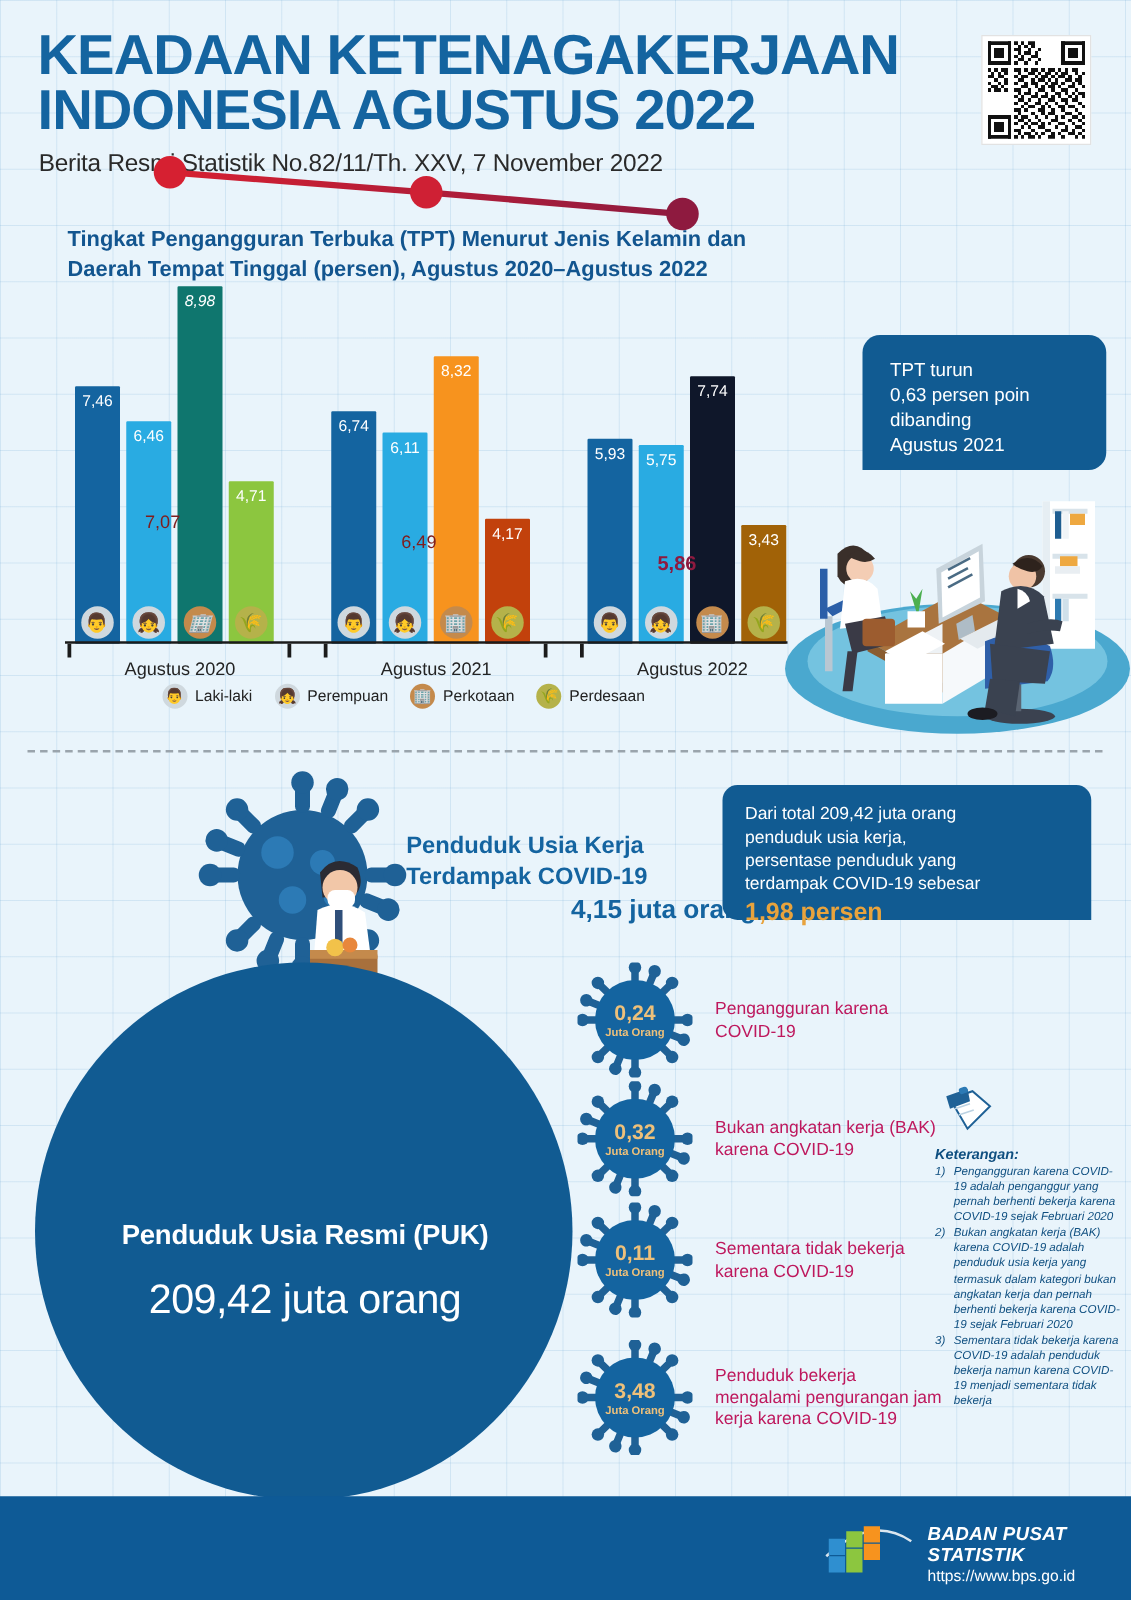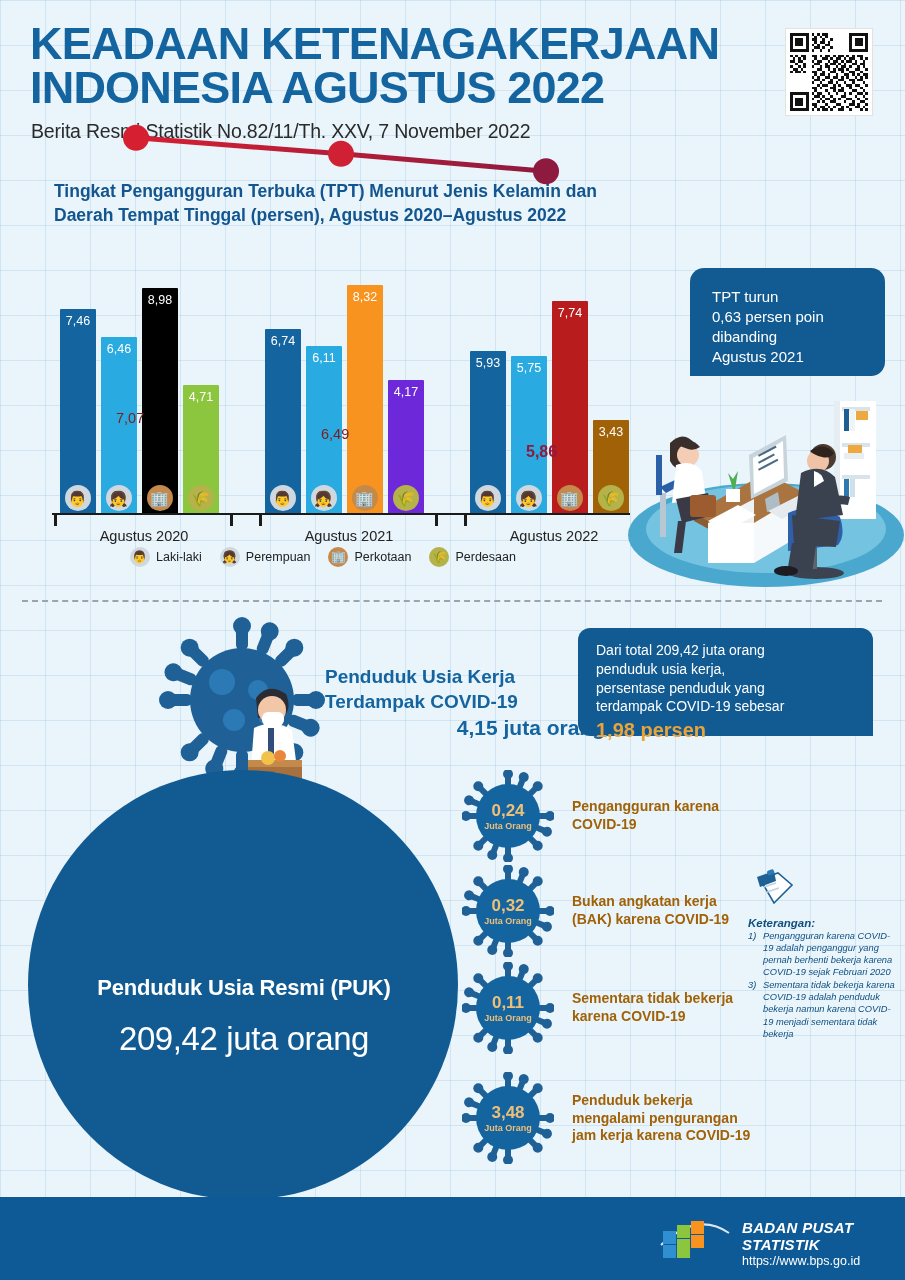--- a/index.html
+++ b/index.html
@@ -140,21 +140,21 @@
   .vcircle{ position:absolute; left:0; top:0; width:92px; height:92px; }
   .vcircle .core{
     position:absolute; left:14px; top:14px; width:64px; height:64px;
     border-radius:50%; background:#1464a0;
     display:flex; flex-direction:column; align-items:center; justify-content:center;
   }
   .vcircle .num{ color:#edc07a; font-weight:bold; font-size:17px; line-height:1; }
   .vcircle .unit{ color:#edc07a; font-weight:bold; font-size:9px; margin-top:2px; }
   .vlabel{
     position:absolute; left:110px; top:50%; transform:translateY(-50%);
-    width:185px; color:#a16207; font-size:14px; line-height:1.26;font-weight:bold;
+    width:185px; color:#be185d; font-size:14px; line-height:1.26;
   }
 
   
   #ket{ position:absolute; left:748px; top:869px; width:150px; }
   #ketIcon{ width:40px; height:40px; margin-left:6px; margin-bottom:4px; }
   #ketTitle{ font-size:11.5px; font-weight:bold; font-style:italic; color:#0f4f80; margin-bottom:1px;}
   #ketList{ list-style:none; }
   #ketList li{
     font-size:9.3px; font-style:italic; color:#0f4f80; line-height:1.3;
     padding-left:15px; text-indent:-15px; margin-bottom:1px;
@@ -407,21 +407,21 @@
     <div id="plot">
         <div class="grp" style="left: 8px;">
           <div class="bar" style="height: 205.927px; left: 0px; background: rgb(20, 100, 160);">
             <div class="val">7,46</div>
             <div class="ic" style="background: rgb(207, 216, 222);">👨</div>
           </div>
           <div class="bar" style="height: 178.323px; left: 41px; background: rgb(41, 171, 226);">
             <div class="val">6,46</div>
             <div class="ic" style="background: rgb(207, 216, 222);">👧</div>
           </div>
-          <div class="bar" style="height: 227px; left: 82px; background: #000000;">
+          <div class="bar" style="height: 286px; left: 82px; background: #0f766e; font-style: italic;">
             <div class="val">8,98</div>
             <div class="ic" style="background: rgb(196, 138, 76);">🏢</div>
           </div>
           <div class="bar" style="height: 130.016px; left: 123px; background: rgb(140, 198, 63);">
             <div class="val">4,71</div>
             <div class="ic" style="background: rgb(181, 178, 74);">🌾</div>
           </div>
         </div>
         <div class="grp" style="left: 213px;">
           <div class="bar" style="height: 186.052px; left: 0px; background: rgb(20, 100, 160);">
@@ -429,35 +429,35 @@
             <div class="ic" style="background: rgb(207, 216, 222);">👨</div>
           </div>
           <div class="bar" style="height: 168.661px; left: 41px; background: rgb(41, 171, 226);">
             <div class="val">6,11</div>
             <div class="ic" style="background: rgb(207, 216, 222);">👧</div>
           </div>
           <div class="bar" style="height: 229.667px; left: 82px; background: rgb(247, 147, 30);">
             <div class="val">8,32</div>
             <div class="ic" style="background: rgb(196, 138, 76);">🏢</div>
           </div>
-          <div class="bar" style="height: 135px; left: 123px; background: #6d28d9; padding-left: 30px;">
+          <div class="bar" style="height: 100px; left: 123px; background: #c2410c; padding-left: 30px;">
             <div class="val">4,17</div>
             <div class="ic" style="background: rgb(181, 178, 74);">🌾</div>
           </div>
         </div>
         <div class="grp" style="left: 418px;">
           <div class="bar" style="height: 163.693px; left: 0px; background: rgb(20, 100, 160);">
             <div class="val">5,93</div>
             <div class="ic" style="background: rgb(207, 216, 222);">👨</div>
           </div>
           <div class="bar" style="height: 158.724px; left: 41px; background: rgb(41, 171, 226);">
             <div class="val">5,75</div>
             <div class="ic" style="background: rgb(207, 216, 222);">👧</div>
           </div>
-          <div class="bar" style="height: 213.656px; left: 82px; background: #b91c1c;">
+          <div class="bar" style="height: 213.656px; left: 82px; background: #0f172a;">
             <div class="val">7,74</div>
             <div class="ic" style="background: rgb(196, 138, 76);">🏢</div>
           </div>
           <div class="bar" style="height: 94.6823px; left: 123px; background: #a16207;">
             <div class="val">3,43</div>
             <div class="ic" style="background: rgb(181, 178, 74);">🌾</div>
           </div>
         </div>
       </div>
     <div id="axis">
@@ -880,20 +880,21 @@
     <svg id="ketIcon" viewBox="0 0 40 40">
       <polygon points="6,10 24,4 38,16 20,34" fill="#ffffff" stroke="#1f6196" stroke-width="1.6"></polygon>
       <polygon points="3,8 20,2 22,12 6,18" fill="#1f6196"></polygon>
       <rect x="13" y="1" width="7" height="5" rx="2" fill="#2c7ab5" transform="rotate(-18 16 3)"></rect>
       <path d="M10 18 L22 14" stroke="#bcd2e2" stroke-width="1.4"></path>
       <path d="M13 23 L25 19" stroke="#bcd2e2" stroke-width="1.4"></path>
     </svg>
     <div id="ketTitle">Keterangan:</div>
     <ul id="ketList">
         <li><span class="n">1)</span>Pengangguran karena COVID-19 adalah penganggur yang pernah berhenti bekerja karena COVID-19 sejak Februari 2020</li>
+        <li><span class="n">2)</span>Bukan angkatan kerja (BAK) karena COVID-19 adalah penduduk usia kerja yang termasuk dalam kategori bukan angkatan kerja dan pernah berhenti bekerja karena COVID-19 sejak Februari 2020</li>
         <li><span class="n">3)</span>Sementara tidak bekerja karena COVID-19 adalah penduduk bekerja namun karena COVID-19 menjadi sementara tidak bekerja</li>
       </ul>
   </div>
 
   <div id="footer">
     <svg id="logoWrap" viewBox="0 0 80 48">
       <path d="M6 30 q36 -34 68 -12" stroke="#ffffff" stroke-width="2" fill="none" opacity=".85"></path>
       <rect x="8" y="16" width="13" height="13" fill="#2f8fd0"></rect>
       <rect x="8" y="30" width="13" height="13" fill="#2f8fd0"></rect>
       <rect x="22" y="10" width="13" height="13" fill="#8cc63f"></rect>

